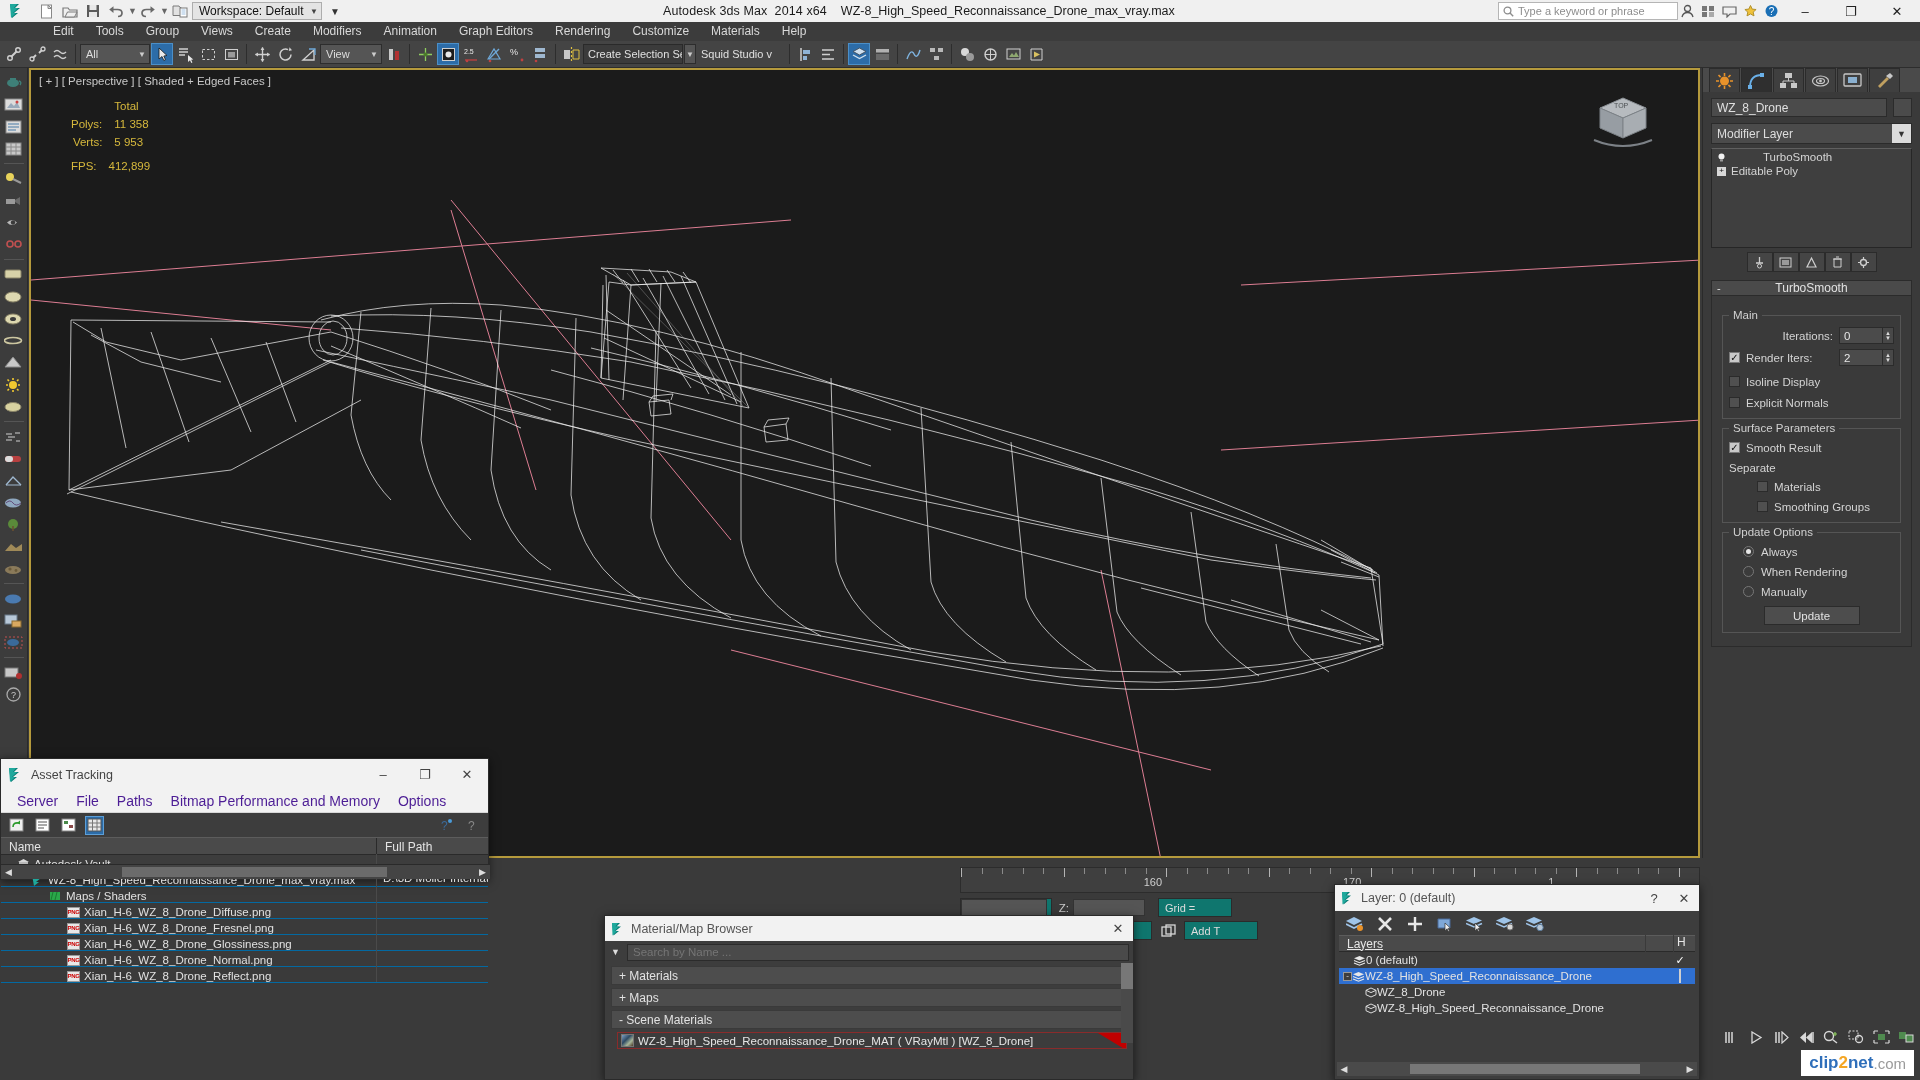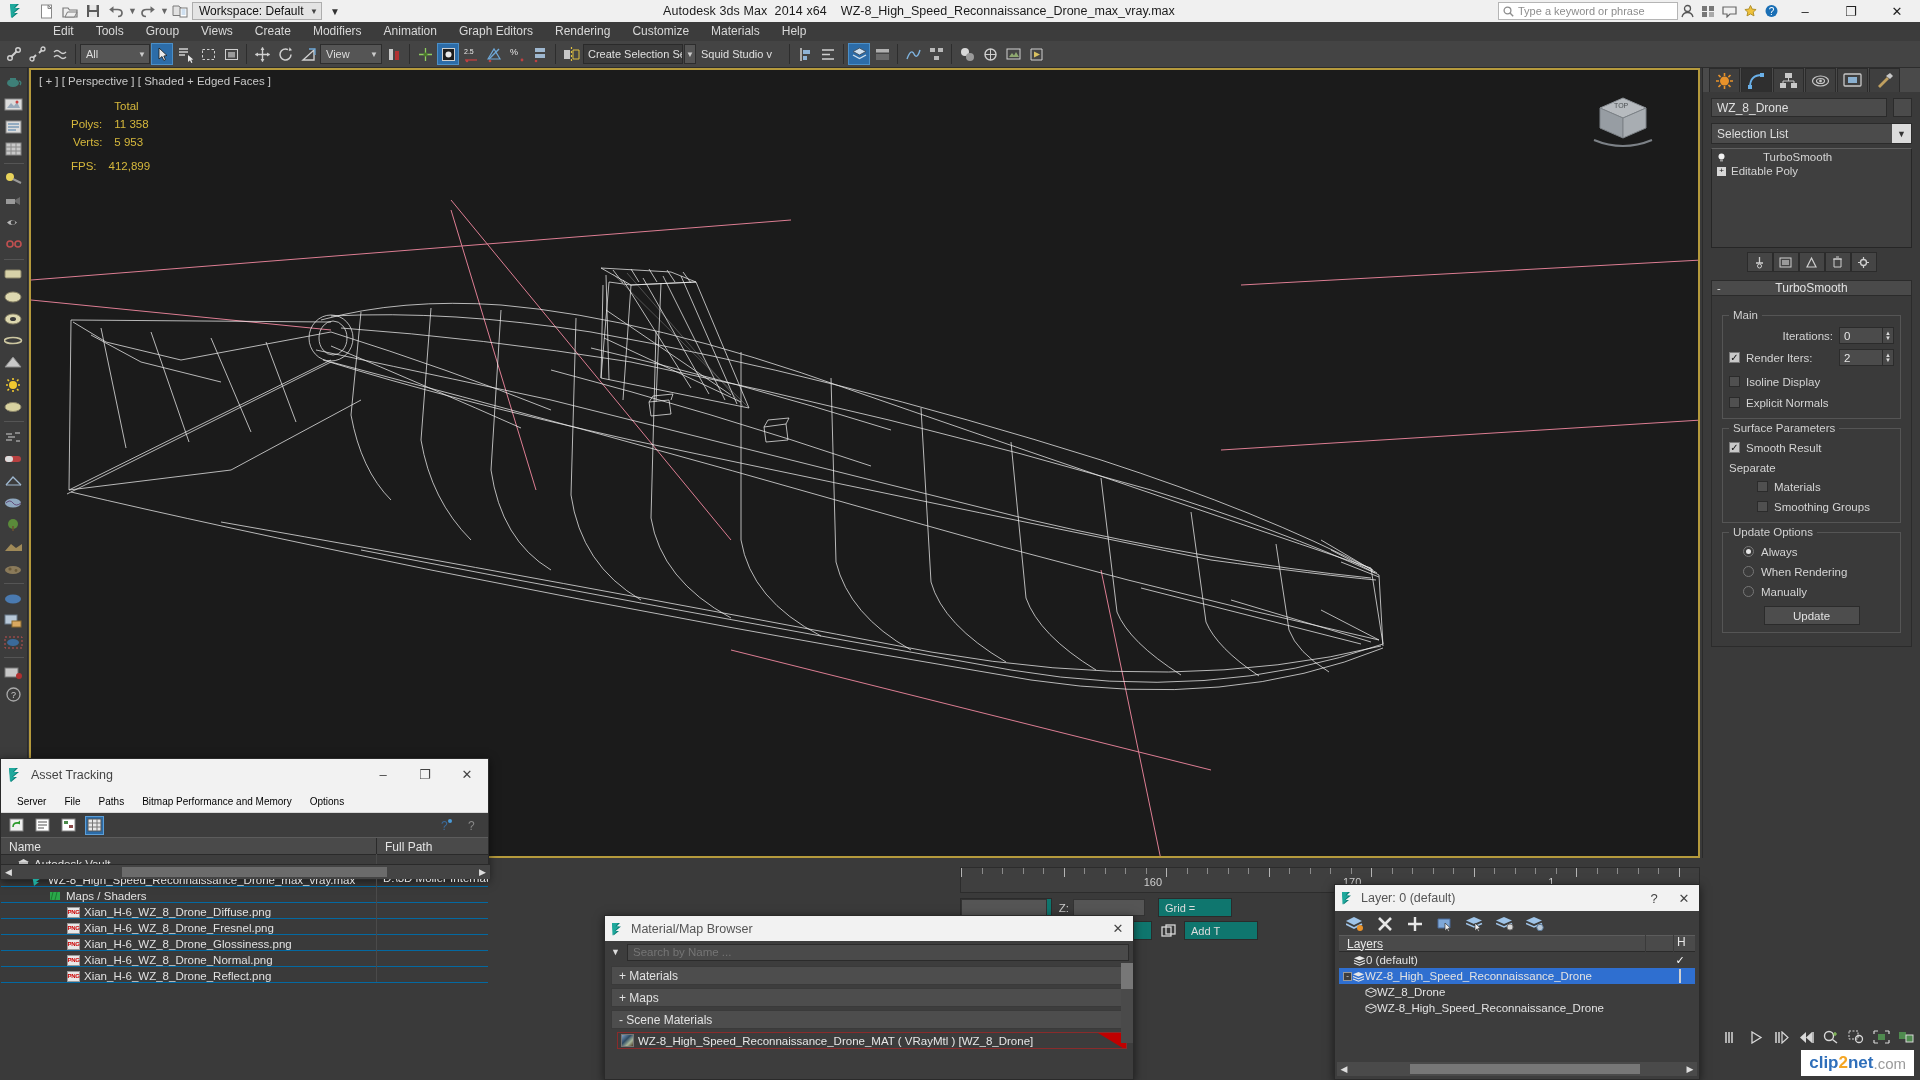--- a/index.html
+++ b/index.html
@@ -144,21 +144,21 @@
   
   #asset { position:absolute; left:0px; top:758px; width:489px; height:122px;
       background:#3d3d3d; border:1px solid #2a2a2a; box-shadow:0 2px 9px rgba(0,0,0,.55); }
   #asset .wtitle { height:31px; background:#f2f2f2; display:flex; align-items:center; }
   #asset .wtitle .ic { width:30px; display:flex; justify-content:center; }
   #asset .wtitle .tx { flex:1; color:#444; font-size:12.5px; }
   #asset .wtitle .wb { width:42px; height:31px; display:flex; align-items:center;
       justify-content:center; color:#444; font-size:13px; }
   #asset .wmenu { height:23px; background:#f2f2f2; display:flex; align-items:center;
       padding-left:7px; gap:0; border-bottom:1px solid #d7d7d7; }
-  #asset .wmenu span { padding:0 9px; font-size:10px; color:#000000; }
+  #asset .wmenu span { padding:0 9px; font-size:14px; color:#4c1d95; }
   #asset .atb { height:24px; background:#3d3d3d; display:flex; align-items:center; padding:0 6px; gap:7px; }
   #asset .atb .ab { width:19px; height:19px; display:flex; align-items:center; justify-content:center;
       border:1px solid transparent; }
   #asset .atb .ab.on { background:#2c6ca8; border-color:#5d9ed6; }
   .atbl { width:100%; }
   .athead { display:flex; height:18px; background:#4a4a4a; border-top:1px solid #5c5c5c;
       border-bottom:1px solid #2a2a2a; }
   .athead div { font-size:12px; color:#e4e4e4; padding-left:8px; line-height:18px; }
   .atrow { display:flex; height:16px; border-bottom:1px solid #0369a1; align-items:flex-end; }
   .atrow .c1 { width:375px; display:flex; align-items:center; font-size:11.5px; color:#e0e0e0;
@@ -886,21 +886,21 @@
         </svg>
       </div>
   </div>
 
   <div id="objname-row">
     <div id="objname">WZ_8_Drone</div>
     <div id="objcolor"></div>
   </div>
 
   <div id="modlist">
-    <span>Selection List</span>
+    <span>Modifier Layer</span>
     <span class="dd">▼</span>
   </div>
 
   <div id="modstack">
     <div class="mrow">
       <svg class="bulb" viewBox="0 0 9 9">
           <circle cx="4.5" cy="3.5" r="3" fill="#f2f2f2"></circle>
           <rect x="3" y="6.5" width="3" height="2" fill="#9a9a9a"></rect>
         </svg>
       <span style="margin-left:32px">TurboSmooth</span>

